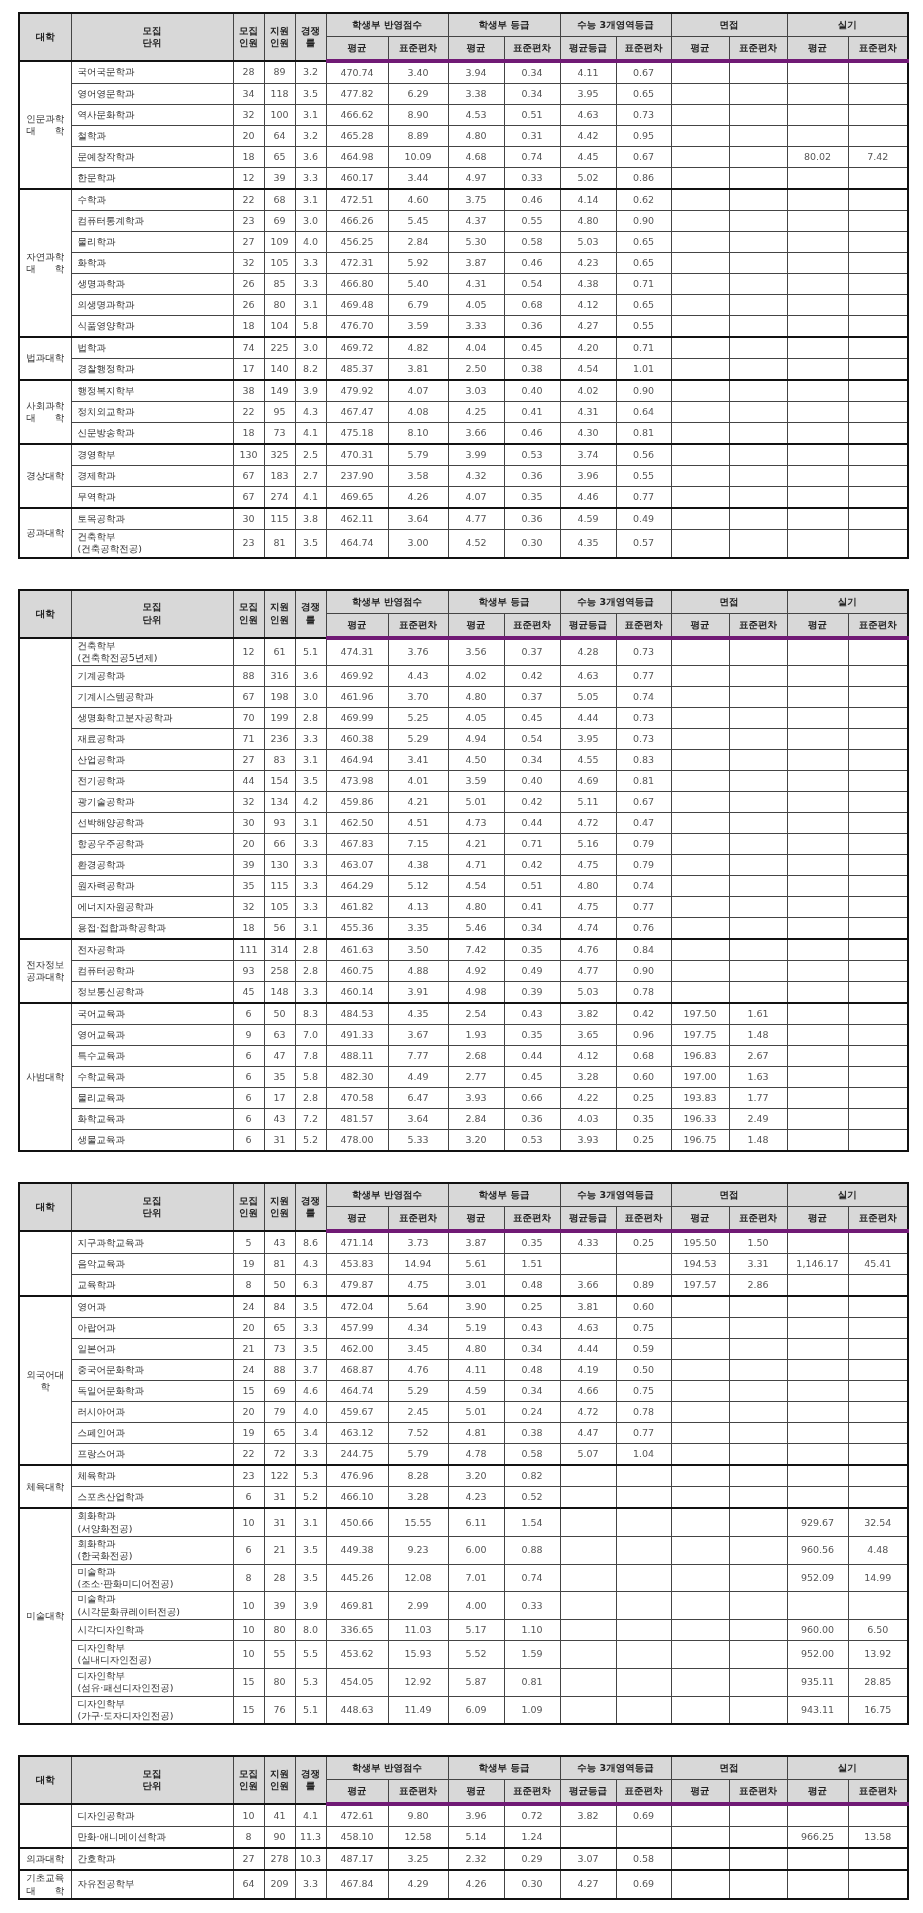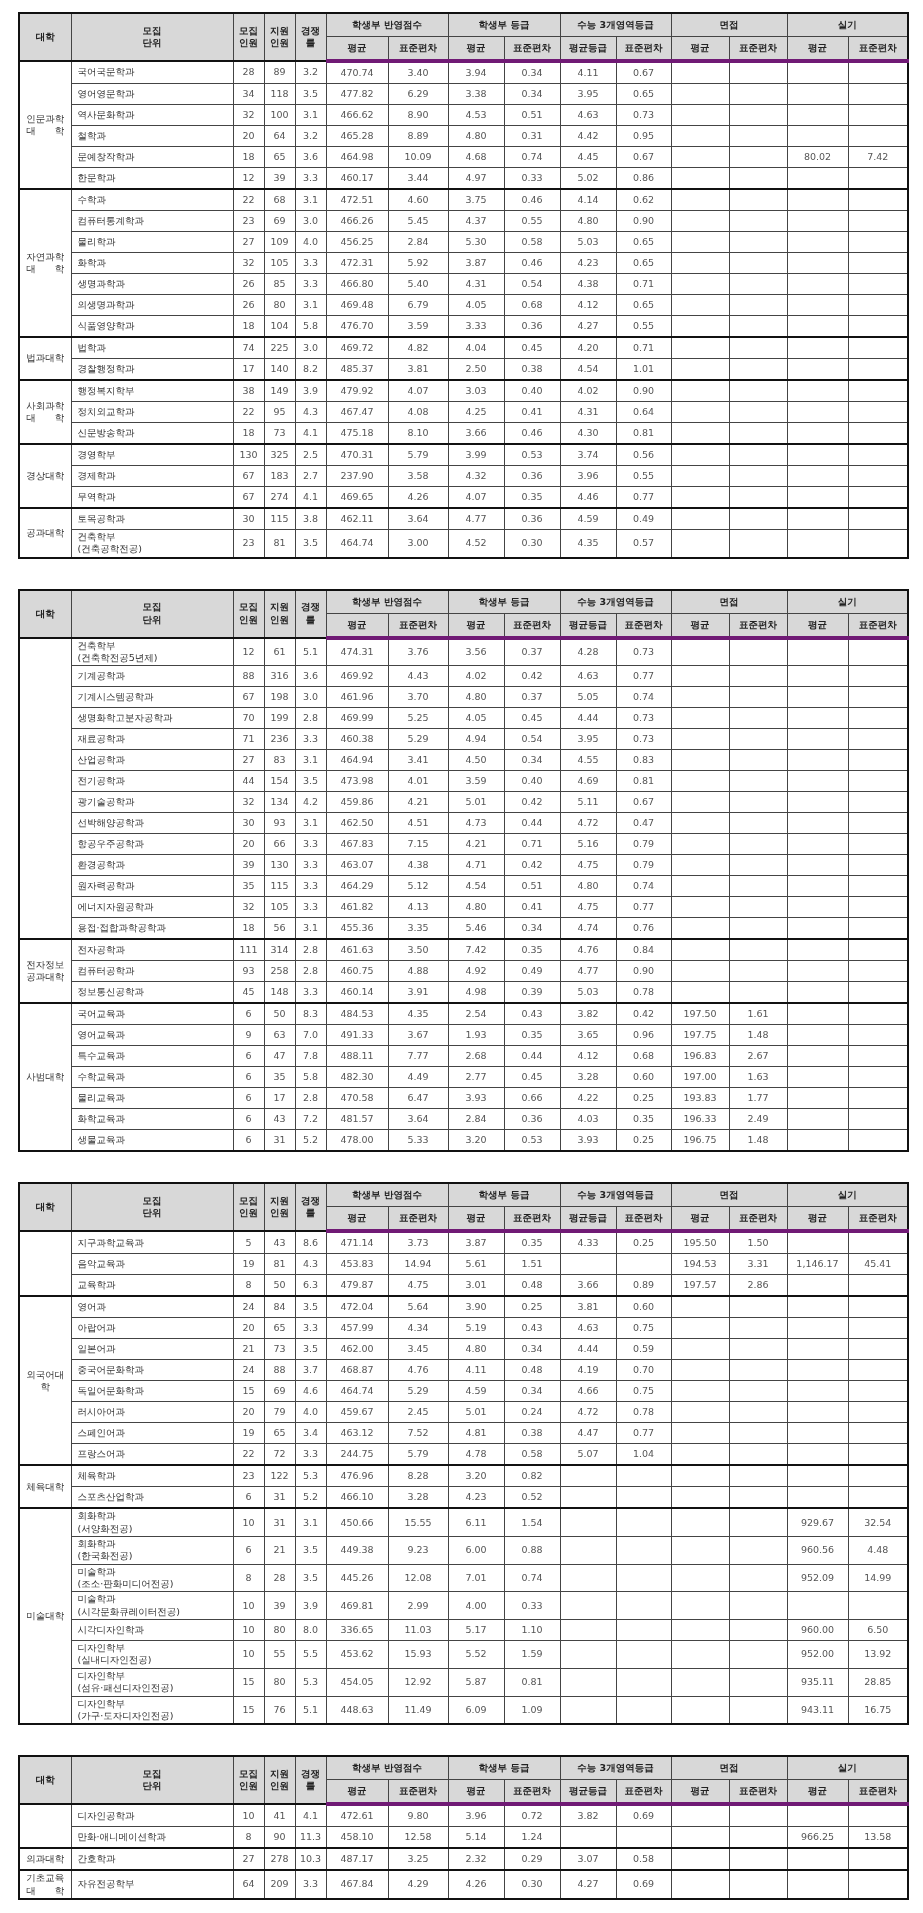--- a/index.html
+++ b/index.html
@@ -1075,21 +1075,21 @@
           <tr>
             <td class="unit-cell">중국어문화학과</td>
             <td class="quota-cell">24</td>
             <td class="applicants-cell">88</td>
             <td class="ratio-cell">3.7</td>
             <td class="score-mean-cell">468.87</td>
             <td class="score-sd-cell">4.76</td>
             <td class="grade-mean-cell">4.11</td>
             <td class="grade-sd-cell">0.48</td>
             <td class="csat-mean-cell">4.19</td>
-            <td class="csat-sd-cell">0.70</td>
+            <td class="csat-sd-cell">0.50</td>
             <td class="interview-mean-cell"></td>
             <td class="interview-sd-cell"></td>
             <td class="practical-mean-cell"></td>
             <td class="practical-sd-cell"></td>
           </tr>
           <tr>
             <td class="unit-cell">독일어문화학과</td>
             <td class="quota-cell">15</td>
             <td class="applicants-cell">69</td>
             <td class="ratio-cell">4.6</td>

